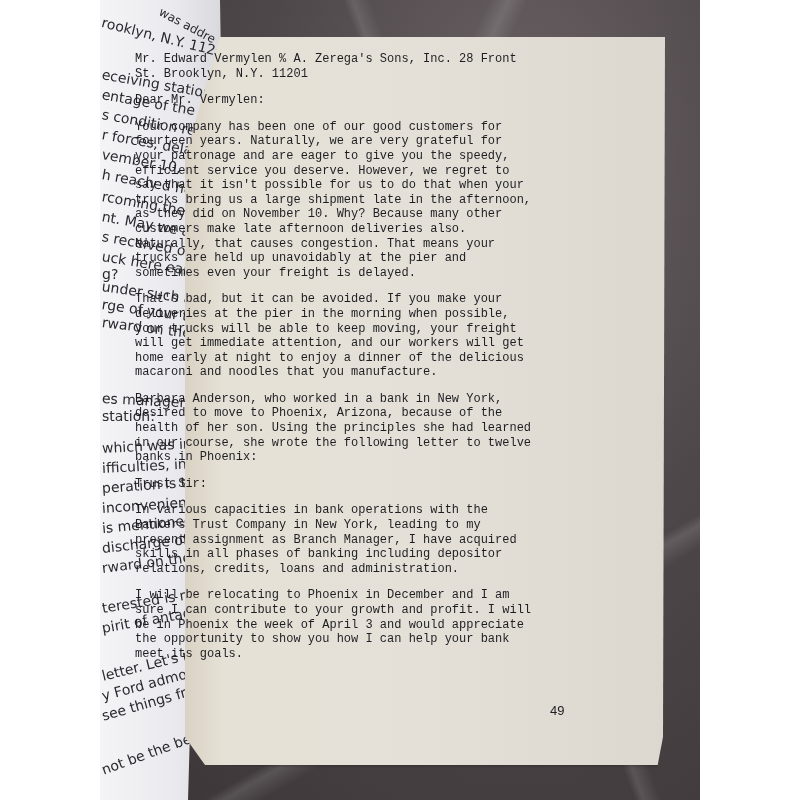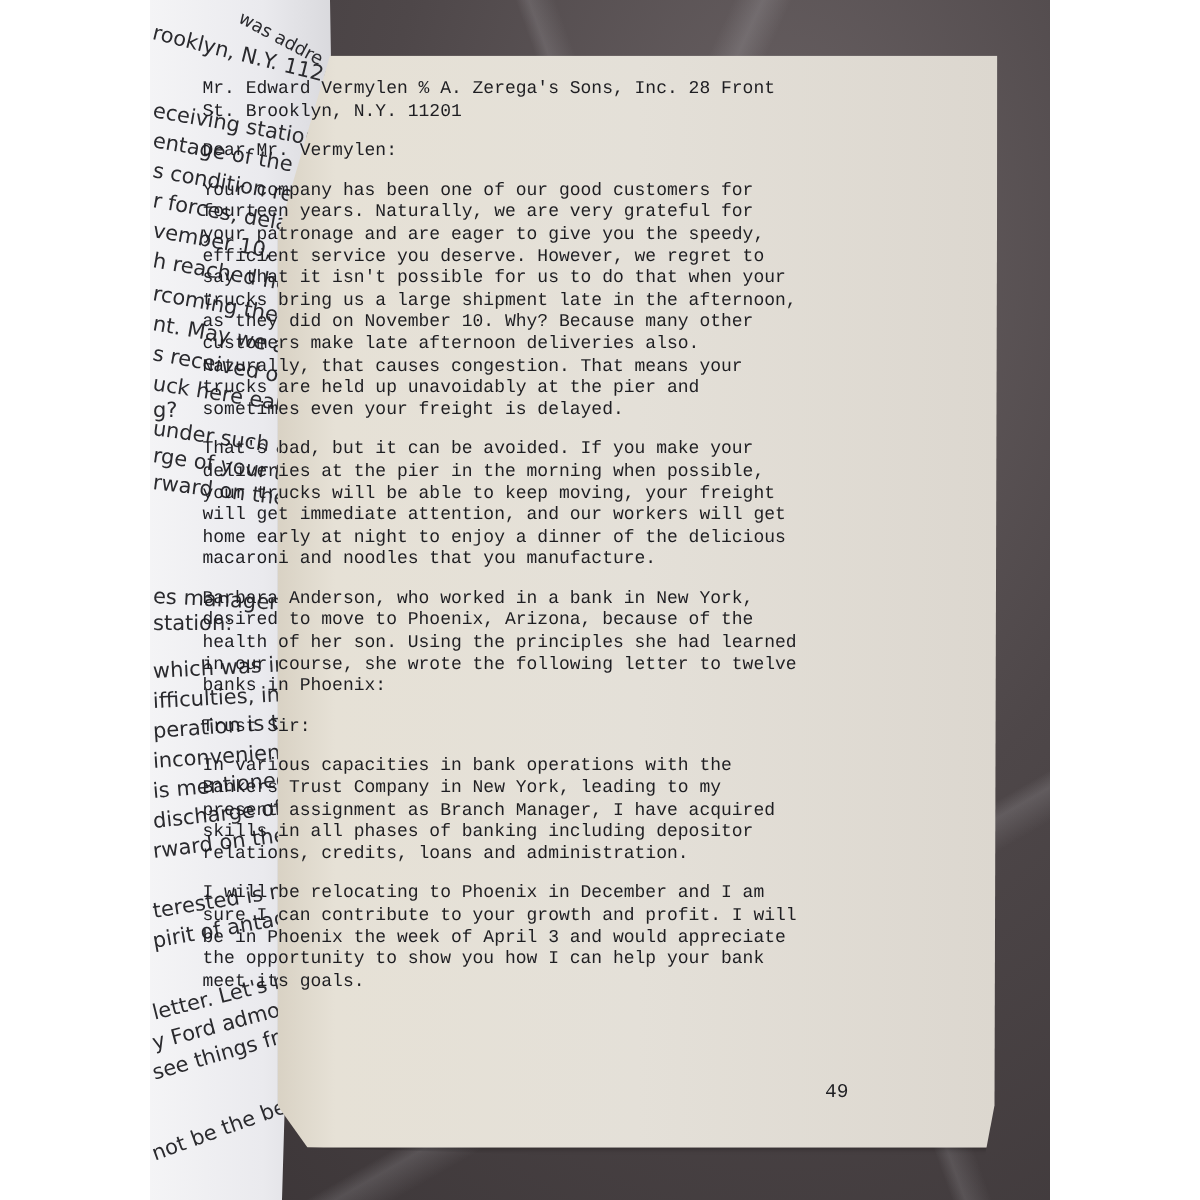--- a/index.html
+++ b/index.html
@@ -16,21 +16,21 @@
     clip-path: polygon(0 0, 120px 0, 122px 120px, 110px 350px, 95px 560px, 88px 800px, 0 800px); }
   .left-text { position:absolute; left:2px; font-family:"DejaVu Sans", sans-serif; color:#2a2a2e;
     white-space:nowrap; transform-origin:left center; }
   .right-page { position:absolute; left:85px; top:37px; width:480px; height:728px;
     background: linear-gradient(90deg, #d9d2c4 0%, #e6e1d6 8%, #e4e0d8 50%, #dcd7cf 100%);
     clip-path: polygon(35px 0, 480px 0, 478px 700px, 470px 742px, 20px 728px, 0 700px, 0 120px);
     box-shadow: 0 0 4px rgba(0,0,0,.4); }
   .content { position:absolute; left:135px; top:52px; width:400px; font-family:Liberation Mono, monospace;
     font-size:12px; line-height:14.6px; color:#1e1e22; }
   .content p { margin:0 0 12px 0; }
-  .page-num { position:absolute; left:550px; top:720px; font-family:Liberation Mono, monospace; font-size:13px; color:#1e1e22; }
+  .page-num { position:absolute; left:550px; top:703px; font-family:Liberation Sans, sans-serif; font-size:13px; color:#1e1e22; }
 </style>
 </head>
 <body>
 
 <div class="photo">
   <div class="marble"></div>
 
   <div class="left-page" id="left-page">
       <div class="left-text" style="top: 4px; left: 60px; font-size: 12px; transform: rotate(28deg);">was addre</div>
       <div class="left-text" style="top: 14px; left: 2px; font-size: 14px; transform: rotate(14deg);">rooklyn, N.Y. 11201 Att</div>

